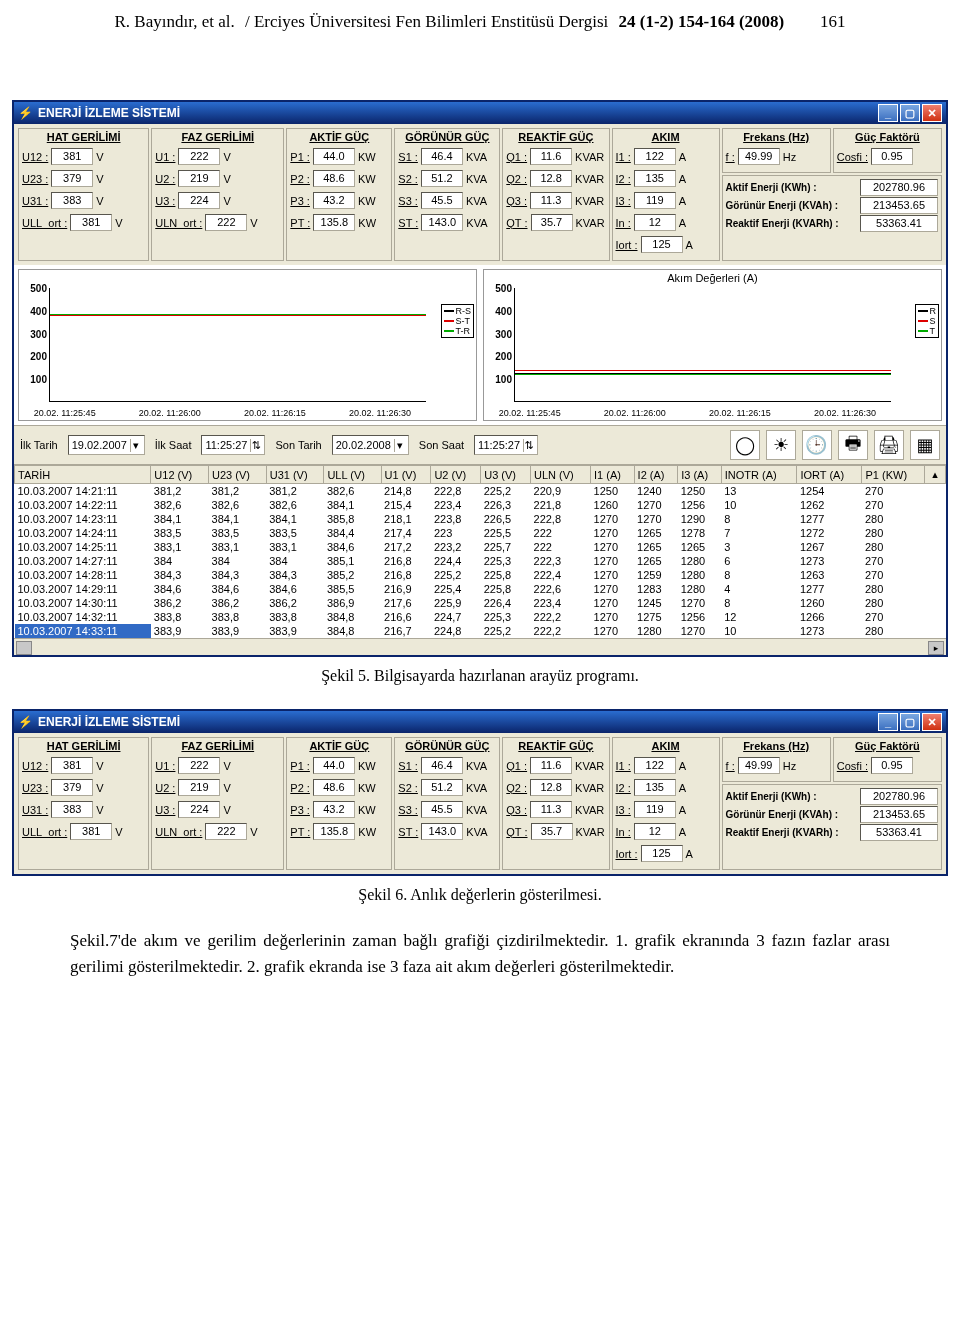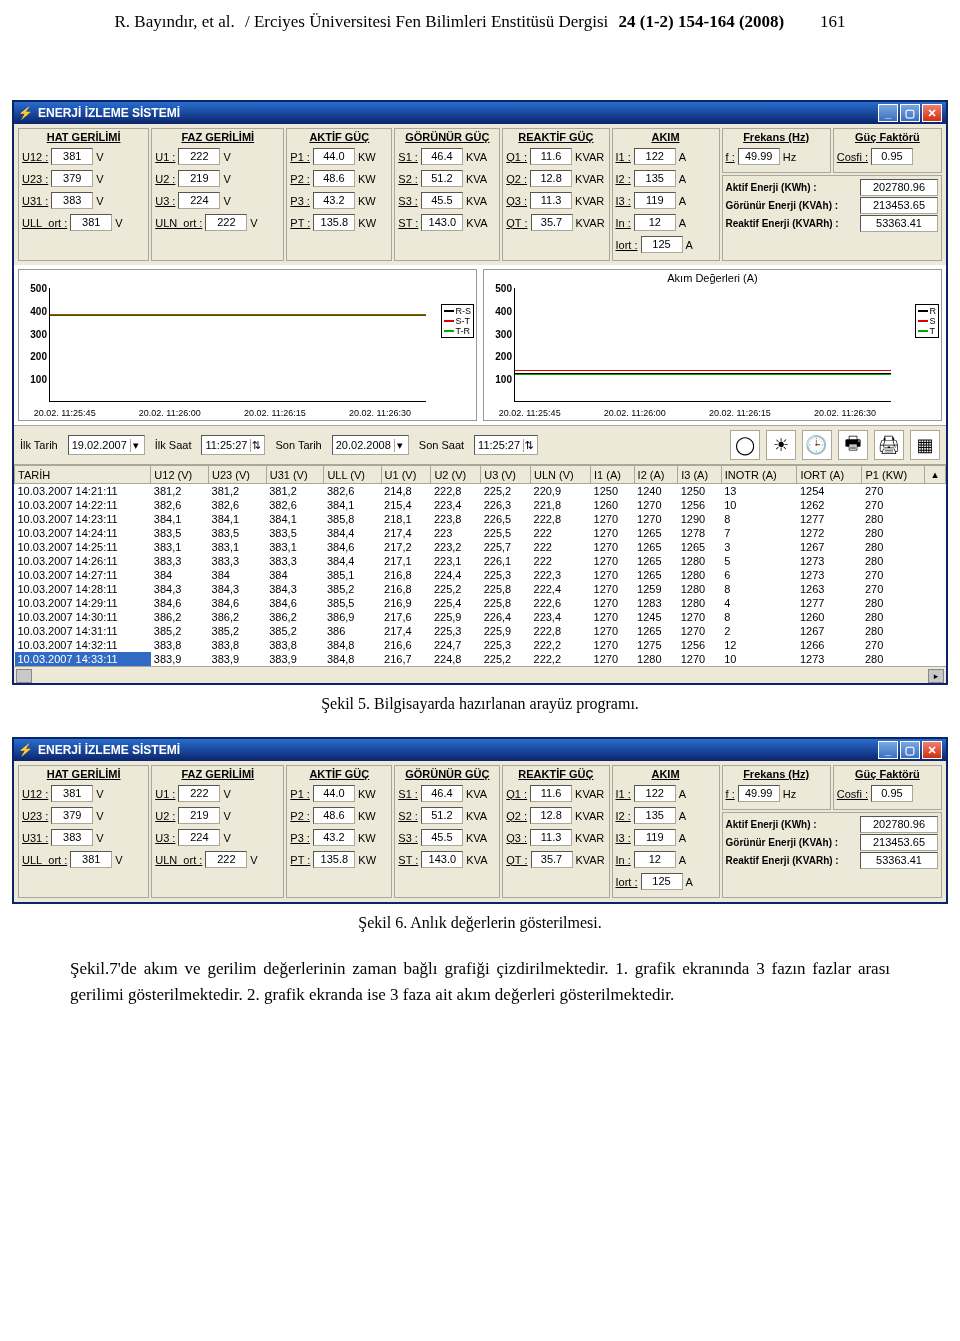--- a/index.html
+++ b/index.html
@@ -450,38 +450,20 @@
             <td>222</td>
             <td>1270</td>
             <td>1265</td>
             <td>1265</td>
             <td>3</td>
             <td>1267</td>
             <td>280</td>
             <td></td>
           </tr>
           <tr class="">
-            <td>10.03.2007 14:26:11</td>
-            <td>383,3</td>
-            <td>383,3</td>
-            <td>383,3</td>
-            <td>384,4</td>
-            <td>217,1</td>
-            <td>223,1</td>
-            <td>226,1</td>
-            <td>222</td>
-            <td>1270</td>
-            <td>1265</td>
-            <td>1280</td>
-            <td>5</td>
-            <td>1273</td>
-            <td>280</td>
-            <td></td>
-          </tr>
-          <tr class="">
             <td>10.03.2007 14:27:11</td>
             <td>384</td>
             <td>384</td>
             <td>384</td>
             <td>385,1</td>
             <td>216,8</td>
             <td>224,4</td>
             <td>225,3</td>
             <td>222,3</td>
             <td>1270</td>
@@ -536,38 +518,20 @@
             <td>386,9</td>
             <td>217,6</td>
             <td>225,9</td>
             <td>226,4</td>
             <td>223,4</td>
             <td>1270</td>
             <td>1245</td>
             <td>1270</td>
             <td>8</td>
             <td>1260</td>
-            <td>280</td>
-            <td></td>
-          </tr>
-          <tr class="">
-            <td>10.03.2007 14:31:11</td>
-            <td>385,2</td>
-            <td>385,2</td>
-            <td>385,2</td>
-            <td>386</td>
-            <td>217,4</td>
-            <td>225,3</td>
-            <td>225,9</td>
-            <td>222,8</td>
-            <td>1270</td>
-            <td>1265</td>
-            <td>1270</td>
-            <td>2</td>
-            <td>1267</td>
             <td>280</td>
             <td></td>
           </tr>
           <tr class="">
             <td>10.03.2007 14:32:11</td>
             <td>383,8</td>
             <td>383,8</td>
             <td>383,8</td>
             <td>384,8</td>
             <td>216,6</td>

